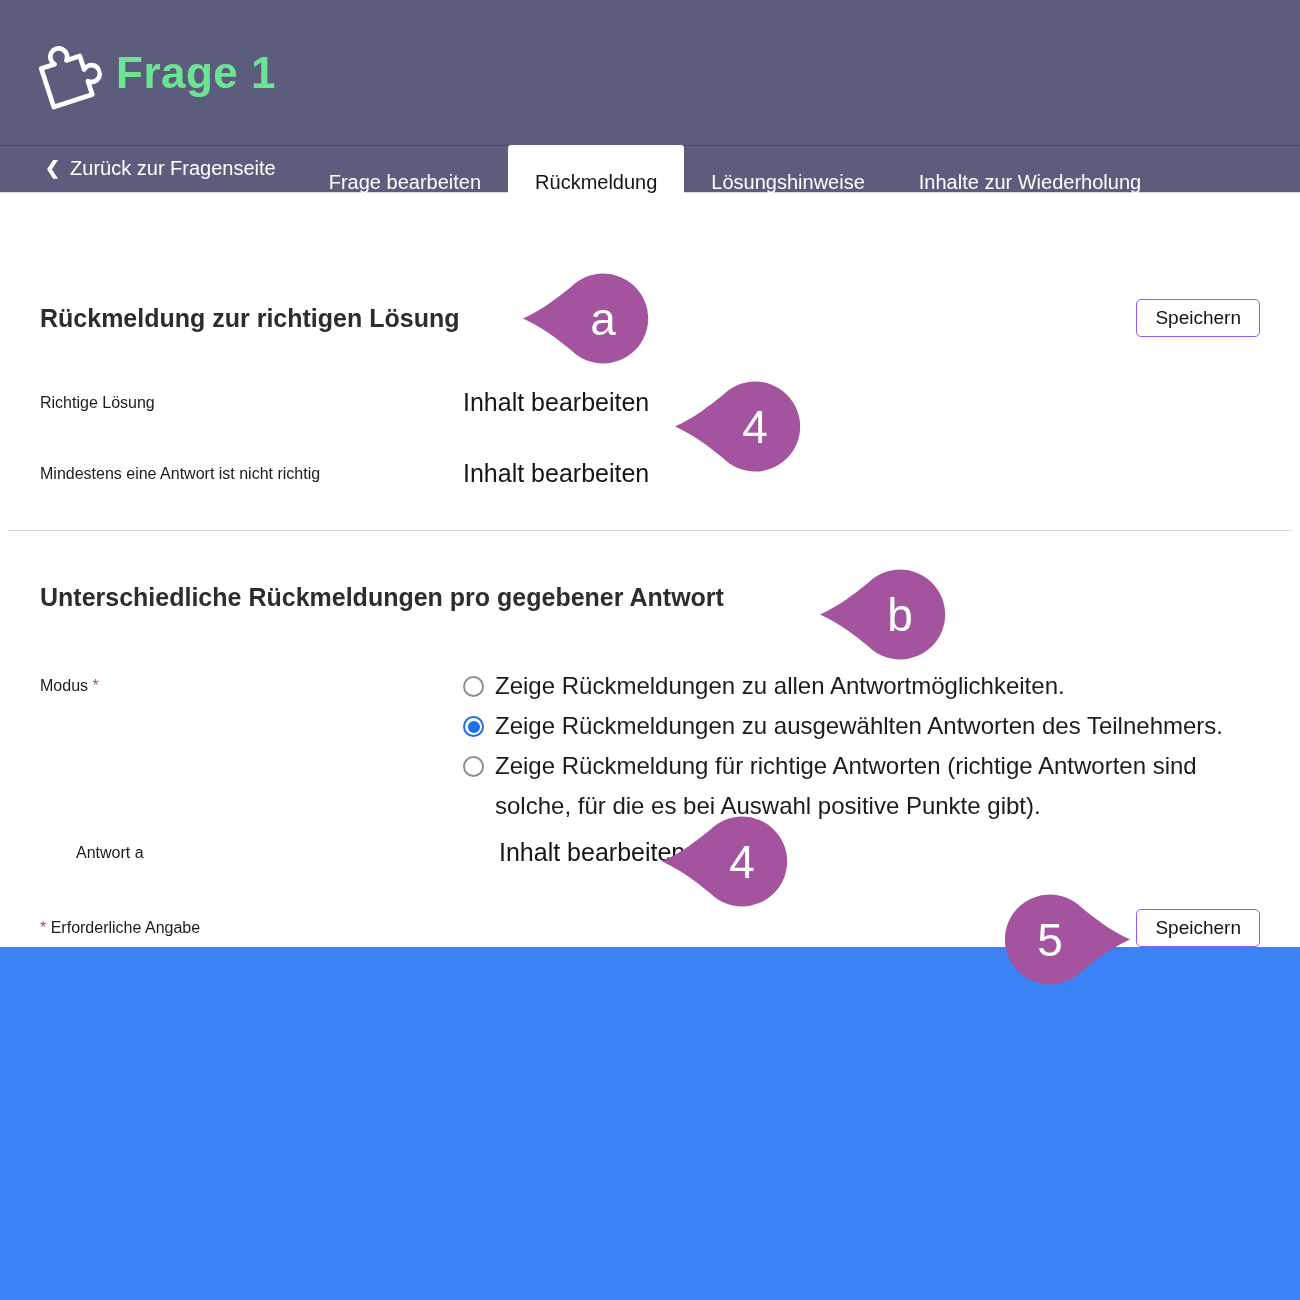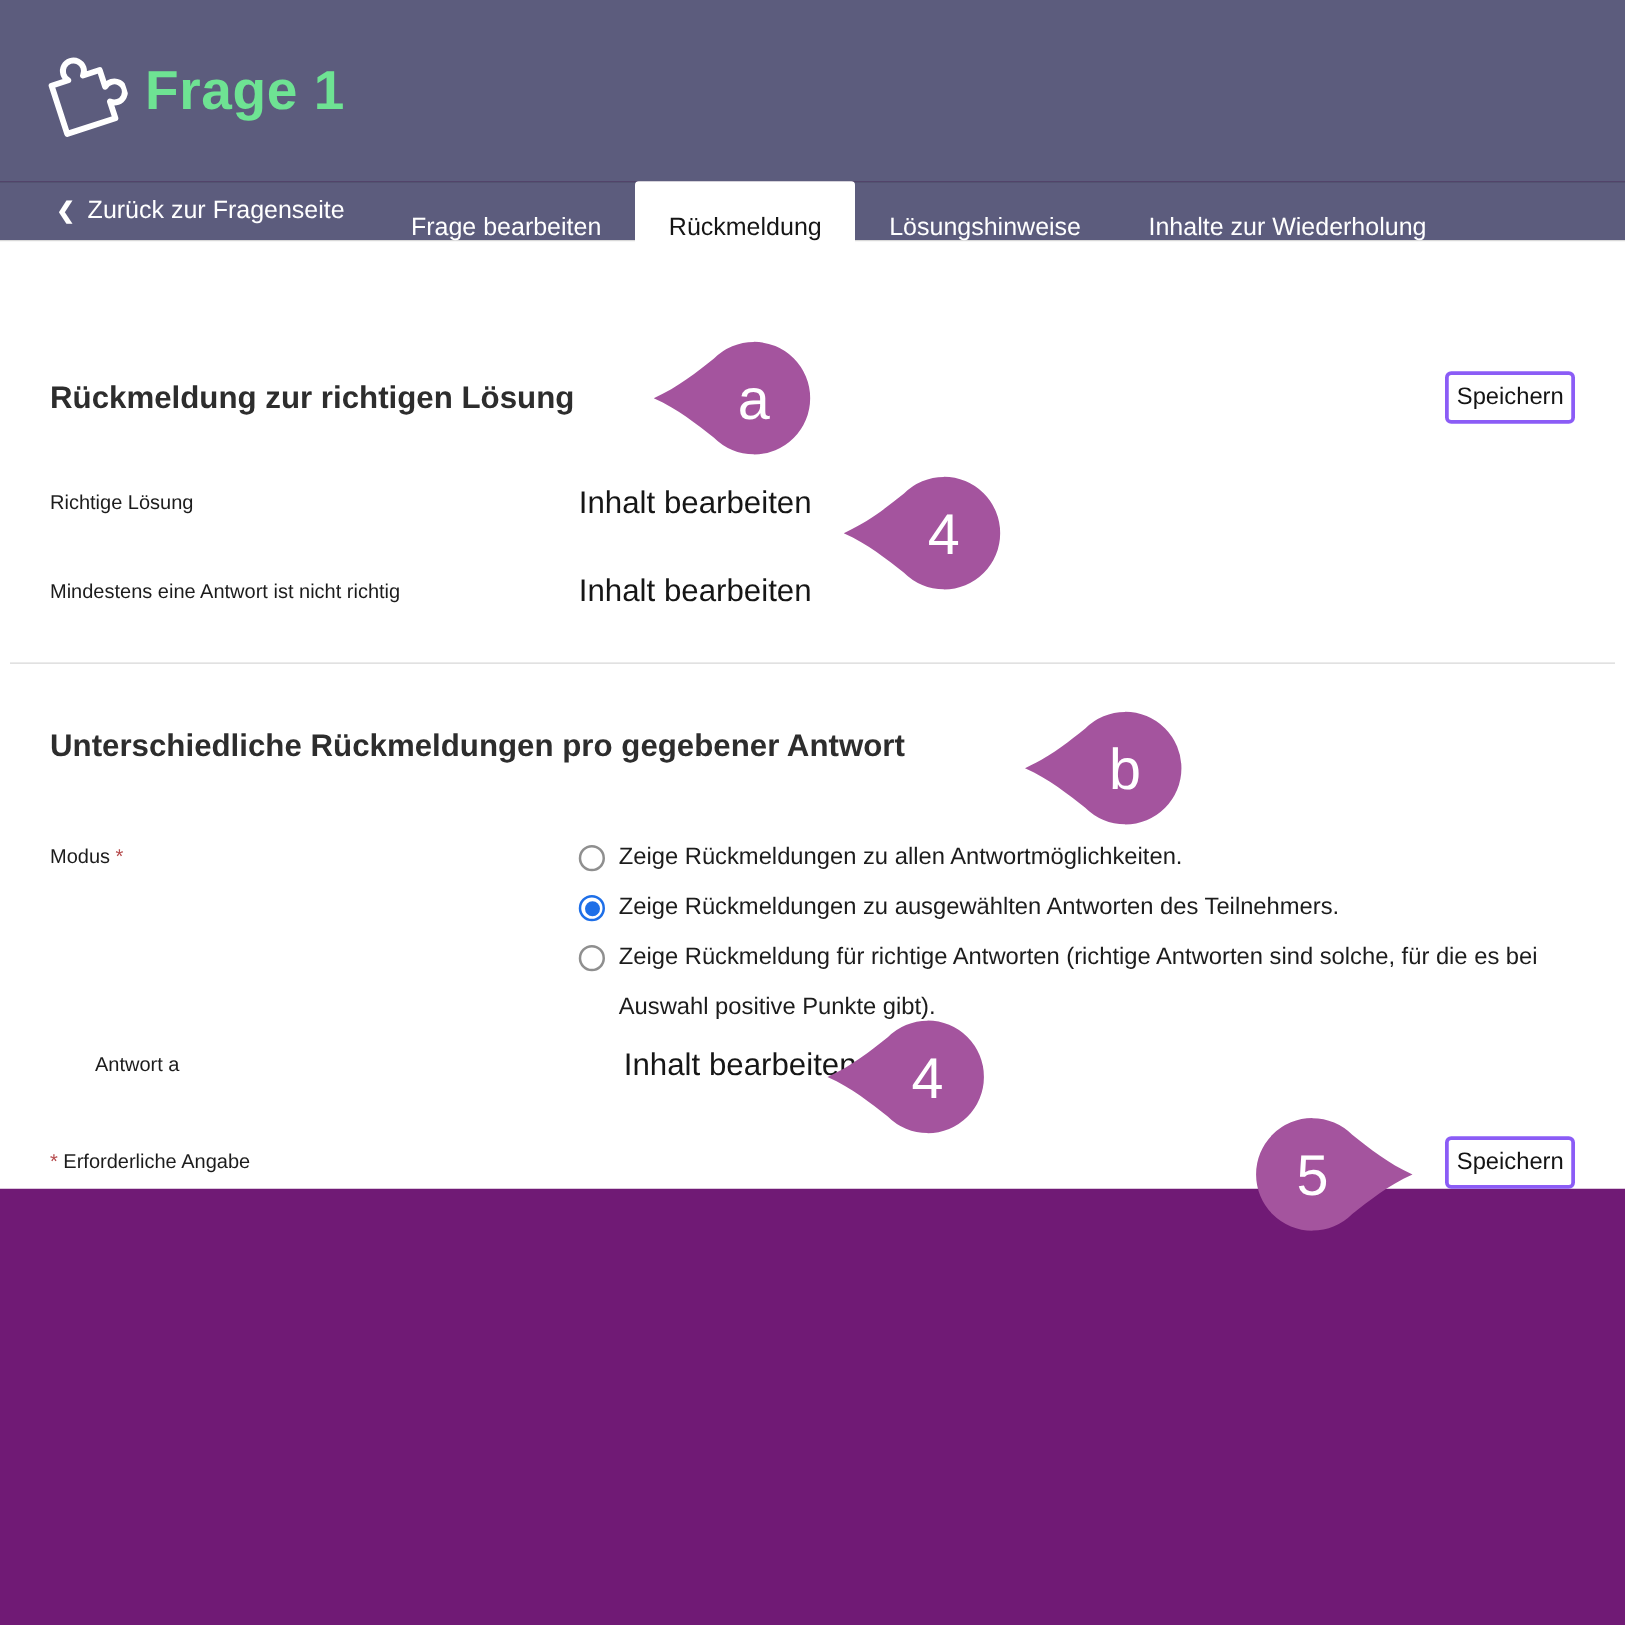--- a/index.html
+++ b/index.html
@@ -3,21 +3,21 @@
 <meta charset="utf-8">
 <style>
   * { box-sizing: border-box; margin: 0; padding: 0; }
   html, body { width: 1300px; height: 1300px; }
   body {
     font-family: "Liberation Sans", sans-serif;
     background: #ffffff;
     color: #1c1c1c;
     overflow: hidden;
   }
-  .page { position: relative; width: 1300px; height: 1300px; background: #701a75; }
+  .page { position: relative; width: 1300px; height: 1300px; background: #3b82f6; }
 
   
   .header {
     height: 145px;
     background: #5c5c7d;
     display: flex;
     align-items: center;
     padding-left: 28px;
   }
   .puzzle { width: 72px; height: 78px; transform: rotate(-18deg); }
@@ -68,23 +68,23 @@
 
   .section-head {
     margin-top: 105px;
     display: flex; justify-content: space-between; align-items: center;
     height: 40px;
   }
   .btn {
     font-family: "Liberation Sans", sans-serif;
     font-size: 19px; color: #141414;
     background: #fff;
-    border: 3px solid #8b5cf6;
+    border: 1px solid #8b5cf6;
     border-radius: 5px;
-    padding: 7px 6px;
+    padding: 7px 18px;
     cursor: pointer;
     white-space: nowrap;
   }
 
   .form-rows { margin-top: 50px; }
   .form-row {
     display: grid;
     grid-template-columns: 423px 1fr;
     align-items: start;
     margin-bottom: 42px;
@@ -113,21 +113,21 @@
   .radio {
     width: 21px; height: 21px; flex: none;
     border: 2px solid #8f8f8f; border-radius: 50%;
     background: #fff; margin-top: 10px;
   }
   .radio.selected { border-color: #1e6fe8; position: relative; }
   .radio.selected::after {
     content: ""; position: absolute; inset: 2.5px;
     background: #1e6fe8; border-radius: 50%;
   }
-  .radio-text { font-size: 19px; line-height: 40px; color: #1c1c1c; }
+  .radio-text { font-size: 24px; line-height: 40px; color: #1c1c1c; }
 
   .answer-row { margin-top: 12px; margin-left: 36px; }
 
   .footer-row {
     margin-top: 36px;
     display: flex; justify-content: space-between; align-items: center;
   }
   .note { font-size: 16px; color: #1c1c1c; }
 
   

